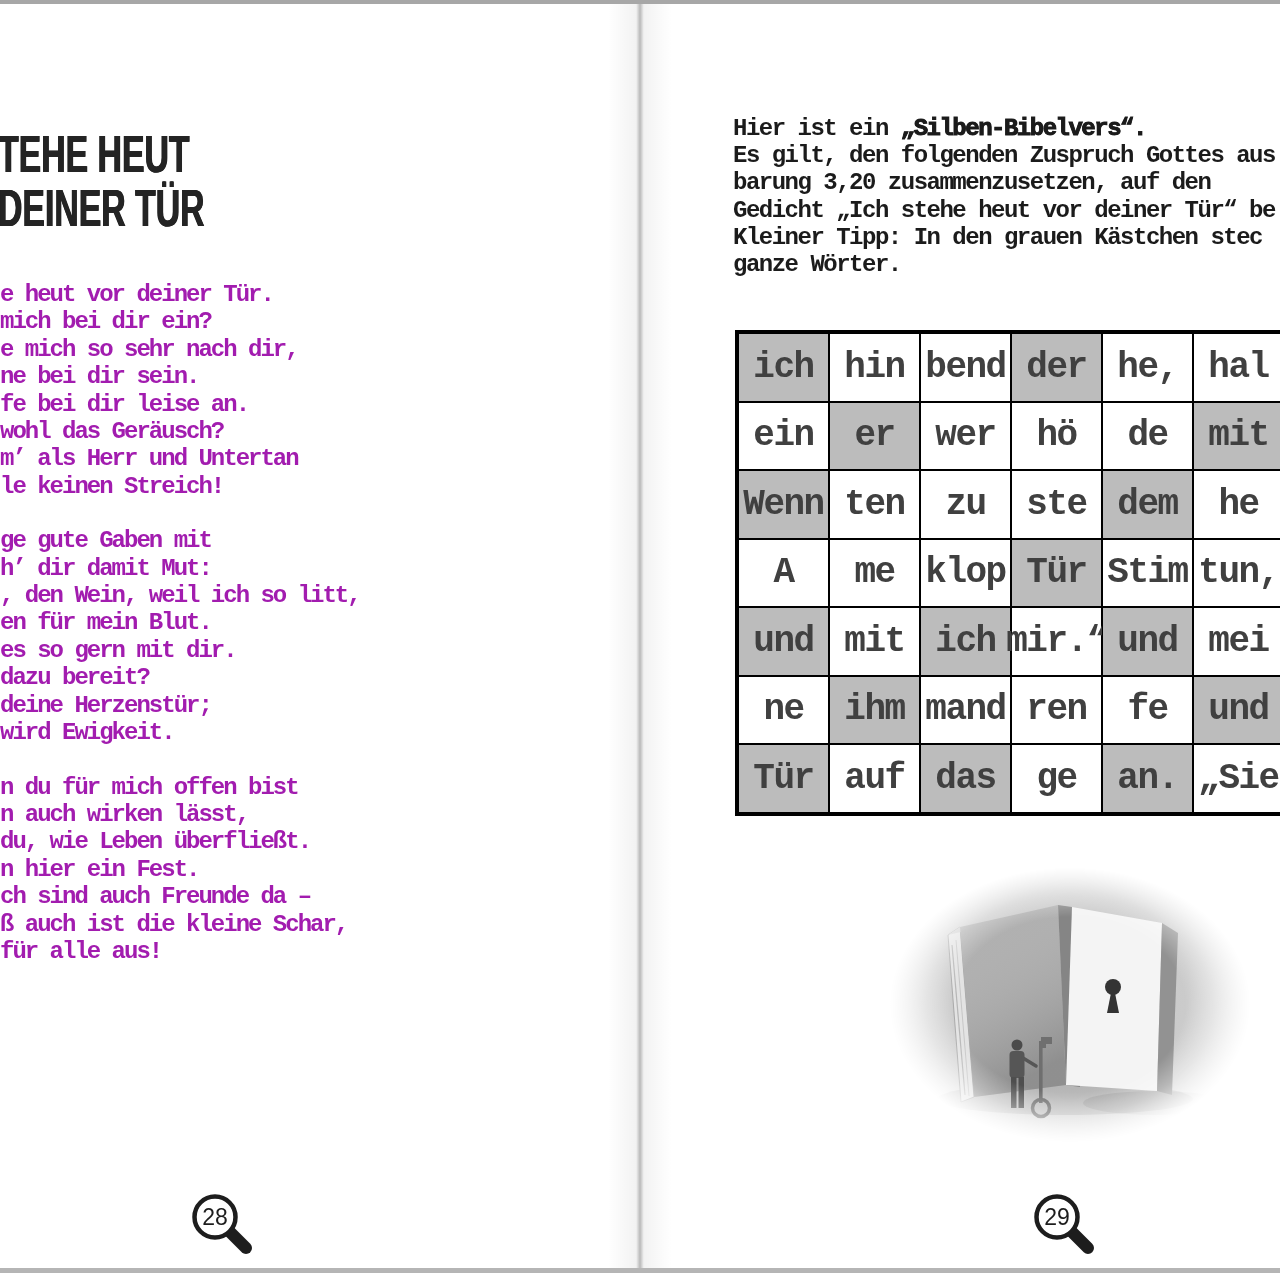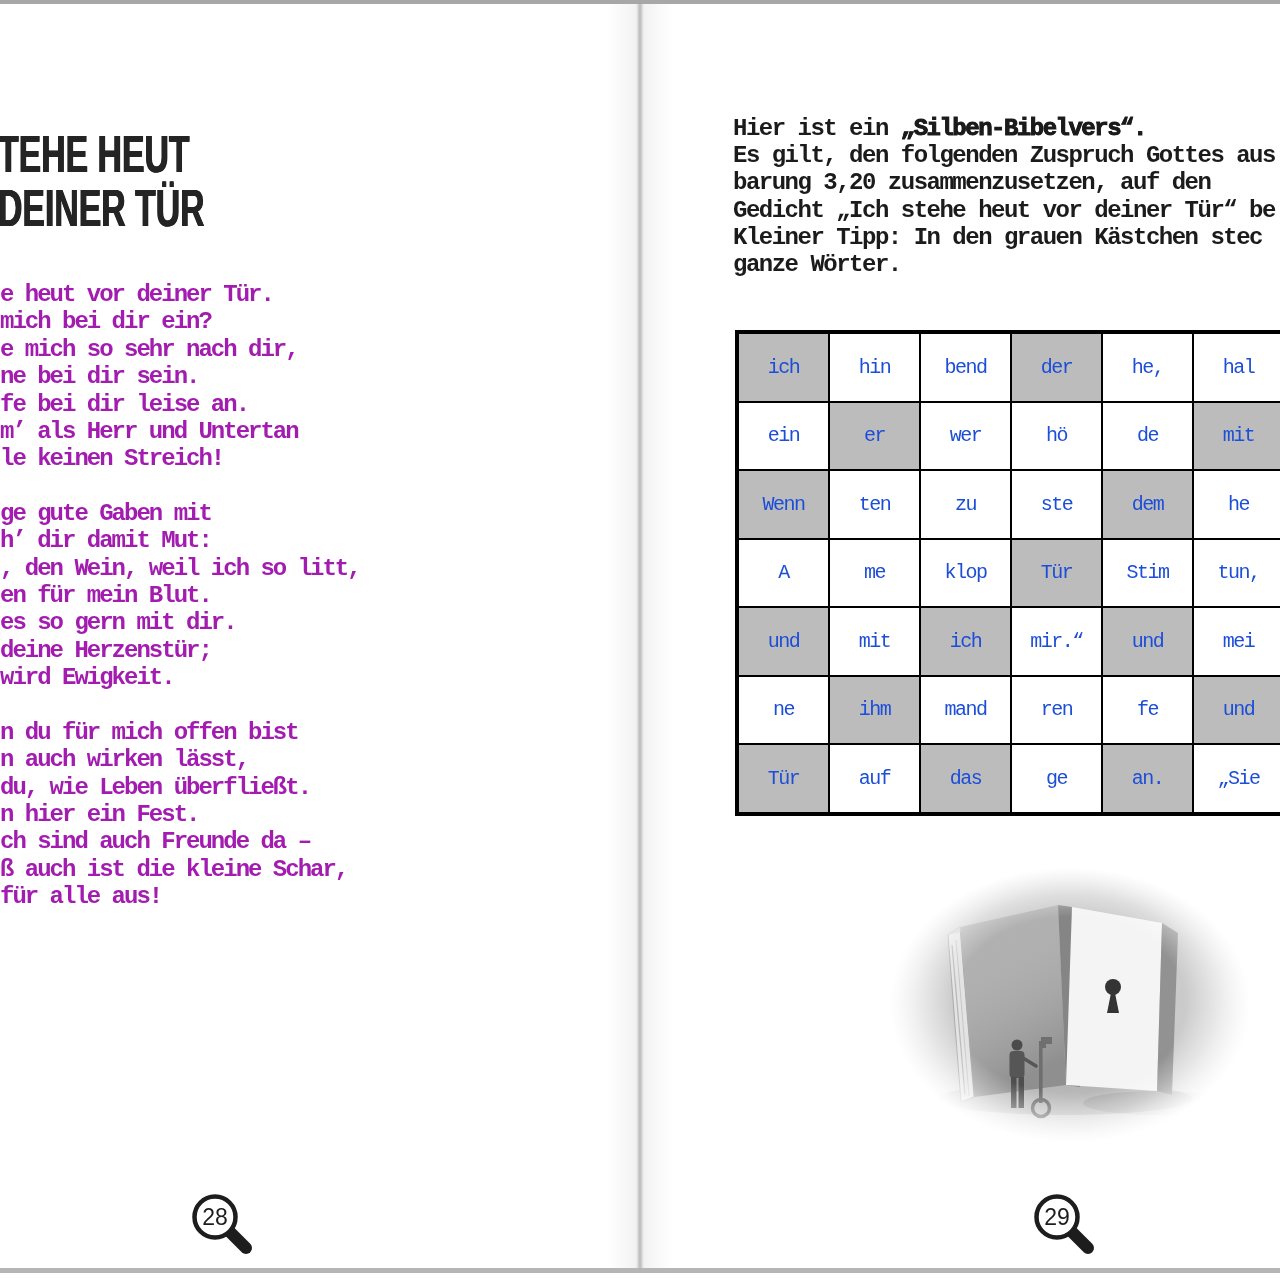--- a/index.html
+++ b/index.html
@@ -29,21 +29,21 @@
   
   .intro{position:absolute;left:93px;top:100px;font-size:24px;font-weight:700;
     letter-spacing:-1.5px;line-height:27.2px;white-space:nowrap;color:#1b1b1b;}
   .intro .b{-webkit-text-stroke:0.9px #1b1b1b;text-shadow:0 0 0.5px currentColor;}
 
   
   .sgrid{position:absolute;left:95px;top:315px;display:grid;
     grid-template-columns:repeat(6,91px);grid-auto-rows:68.5px;
     border:3px solid #000;background:#000;grid-gap:0;}
   .cell{background:#ffffff;border:1.5px solid #000;display:flex;align-items:center;justify-content:center;
-    font-size:20px;font-weight:400;letter-spacing:-1.5px;color:#1d4ed8;}
+    font-size:36px;font-weight:700;letter-spacing:-1.5px;color:#404040;}
   .cell.gray{background:#bcbcbc;}
 
   
   .photo{position:absolute;left:220px;top:830px;width:420px;height:320px;
     background:radial-gradient(ellipse at 50% 45%, #c5c5c5 0%, #cbcbcb 40%, #e7e7e7 62%, #ffffff 76%);
     -webkit-mask-image:radial-gradient(ellipse 50% 50% at 50% 50%, #000 55%, rgba(0,0,0,0.65) 68%, transparent 86%);
     mask-image:radial-gradient(ellipse 50% 50% at 50% 50%, #000 55%, rgba(0,0,0,0.65) 68%, transparent 86%);}
   .photo svg{display:block;width:420px;height:320px;}
 
   
@@ -63,29 +63,31 @@
     <div>DEINER TÜR</div>
   </div>
 
   <div class="poem">
     <div class="stanza">
       <div>e heut vor deiner Tür.</div>
       <div>mich bei dir ein?</div>
       <div>e mich so sehr nach dir,</div>
       <div>ne bei dir sein.</div>
       <div>fe bei dir leise an.</div>
+      <div>wohl das Geräusch?</div>
       <div>m’ als Herr und Untertan</div>
       <div>le keinen Streich!</div>
     </div>
     <div class="stanza">
       <div>ge gute Gaben mit</div>
       <div>h’ dir damit Mut:</div>
       <div>, den Wein, weil ich so litt,</div>
       <div>en für mein Blut.</div>
       <div>es so gern mit dir.</div>
+      <div>dazu bereit?</div>
       <div>deine Herzenstür;</div>
       <div>wird Ewigkeit.</div>
     </div>
     <div class="stanza">
       <div>n du für mich offen bist</div>
       <div>n auch wirken lässt,</div>
       <div>du, wie Leben überfließt.</div>
       <div>n hier ein Fest.</div>
       <div>ch sind auch Freunde da –</div>
       <div>ß auch ist die kleine Schar,</div>

